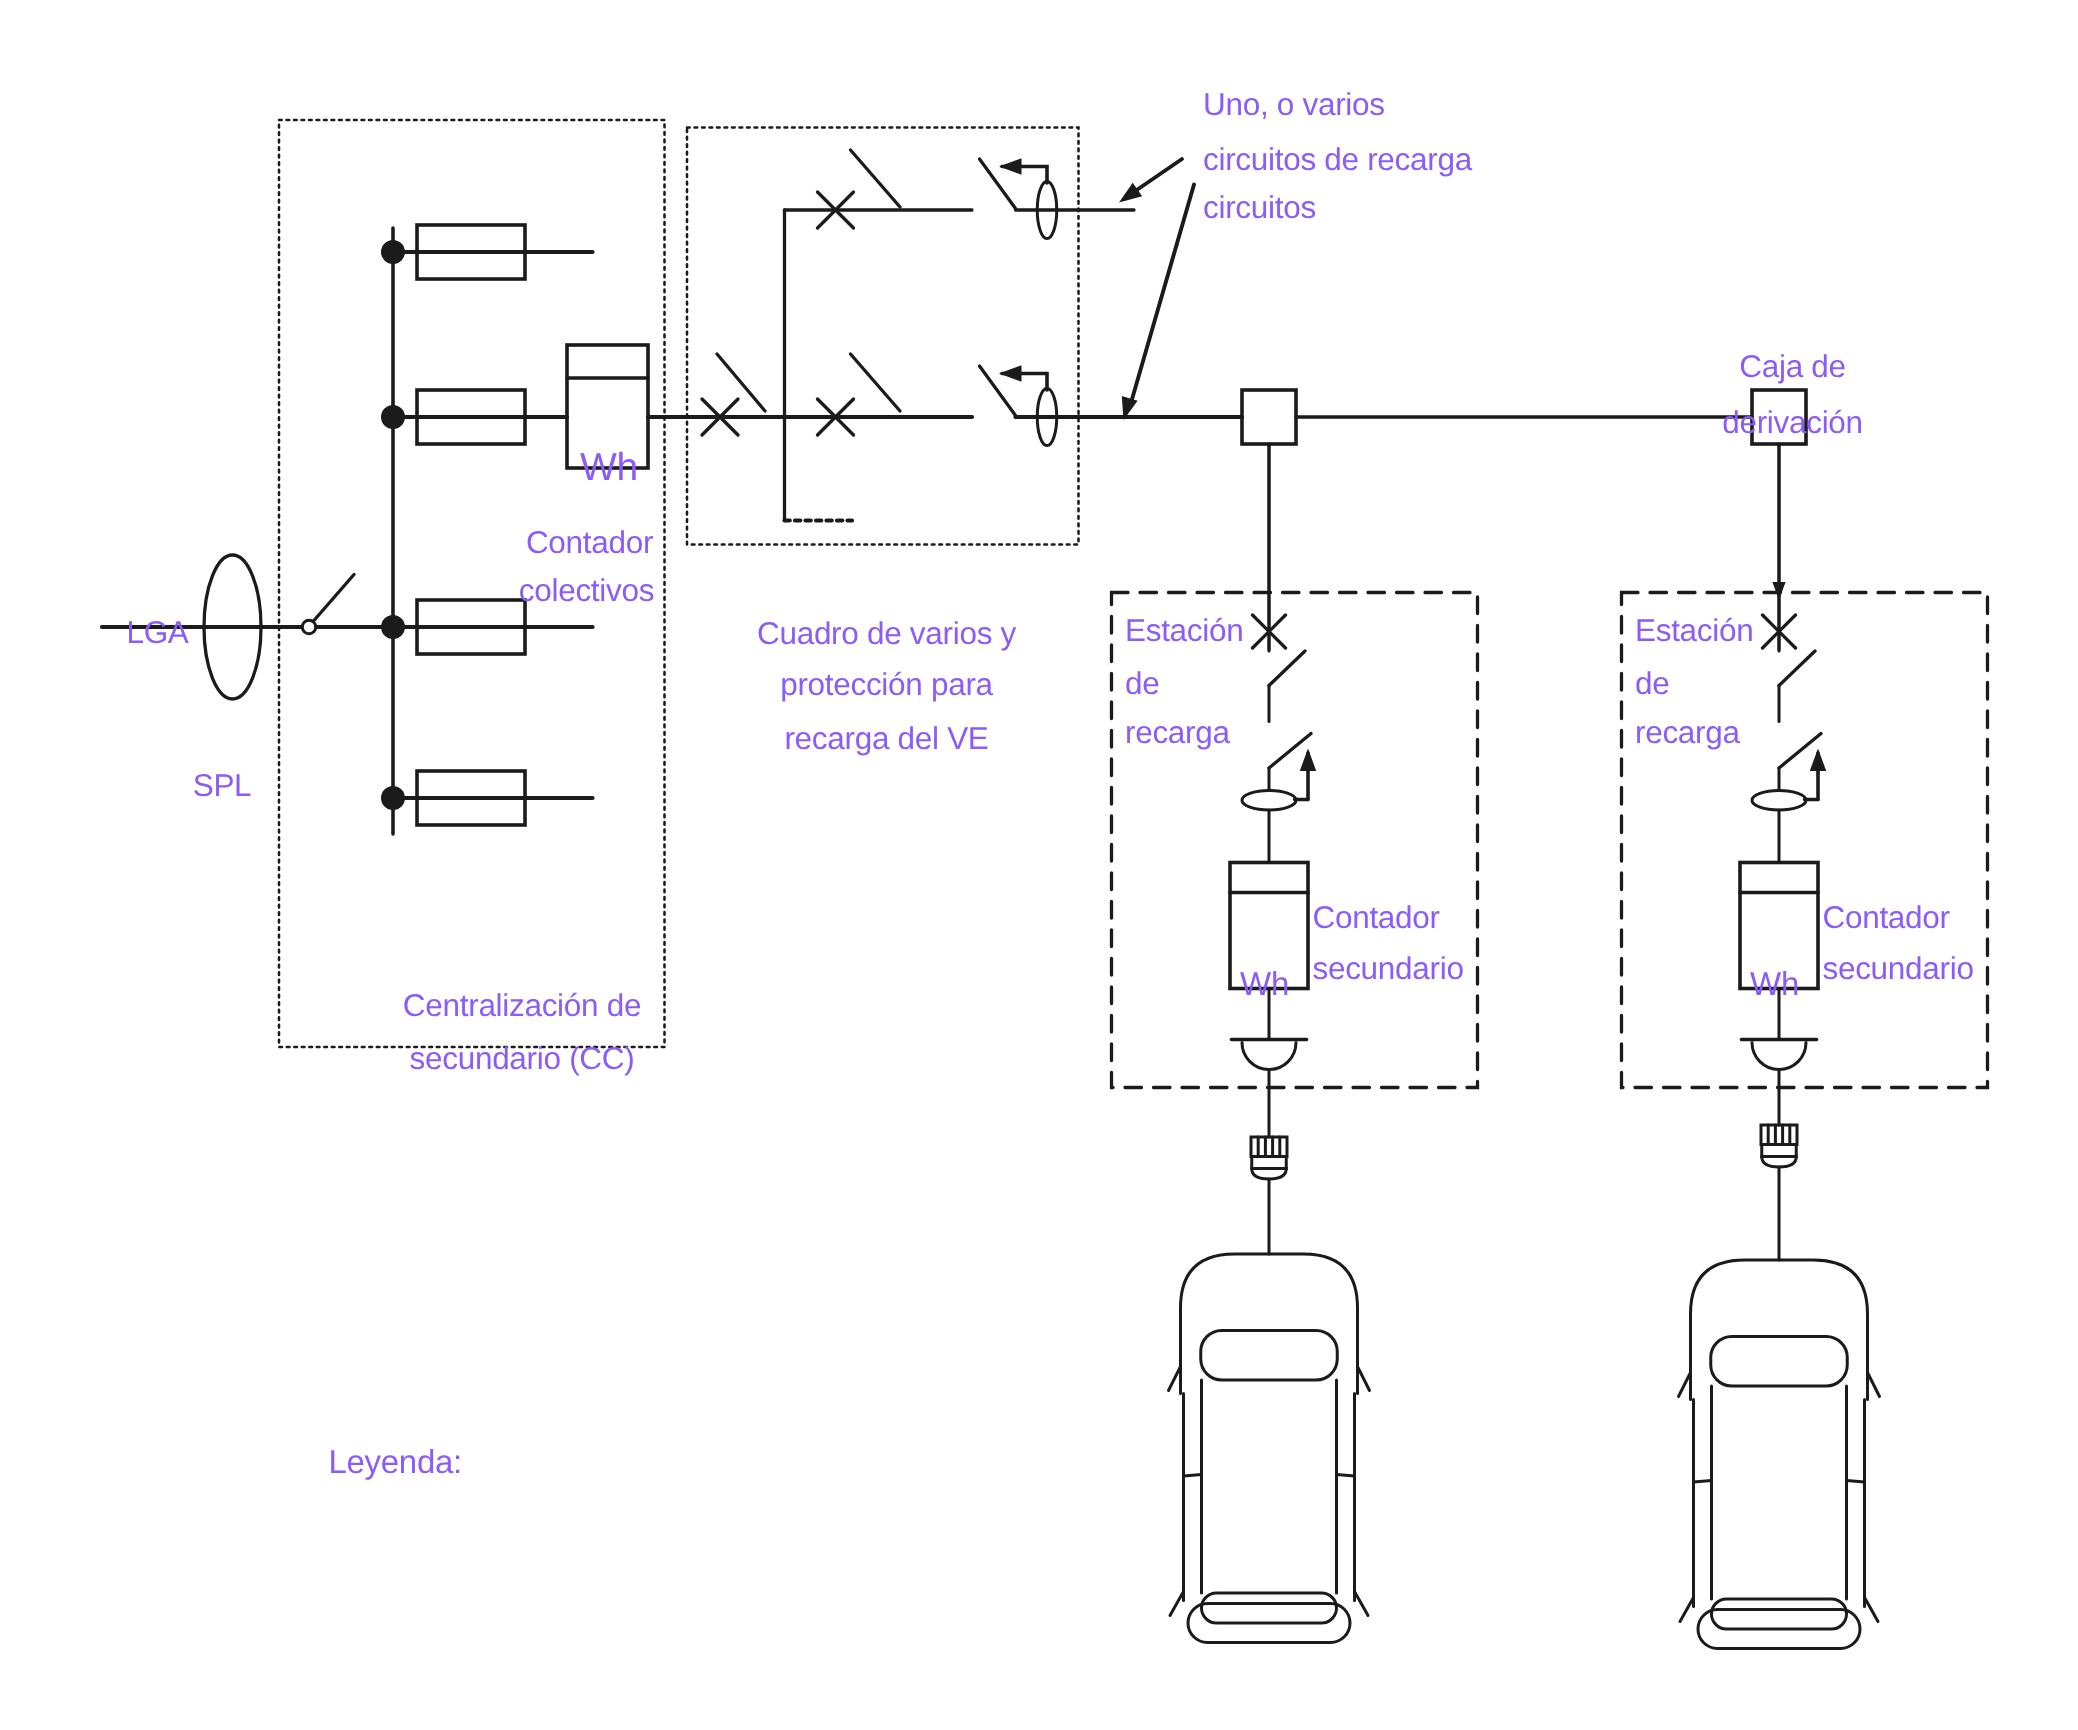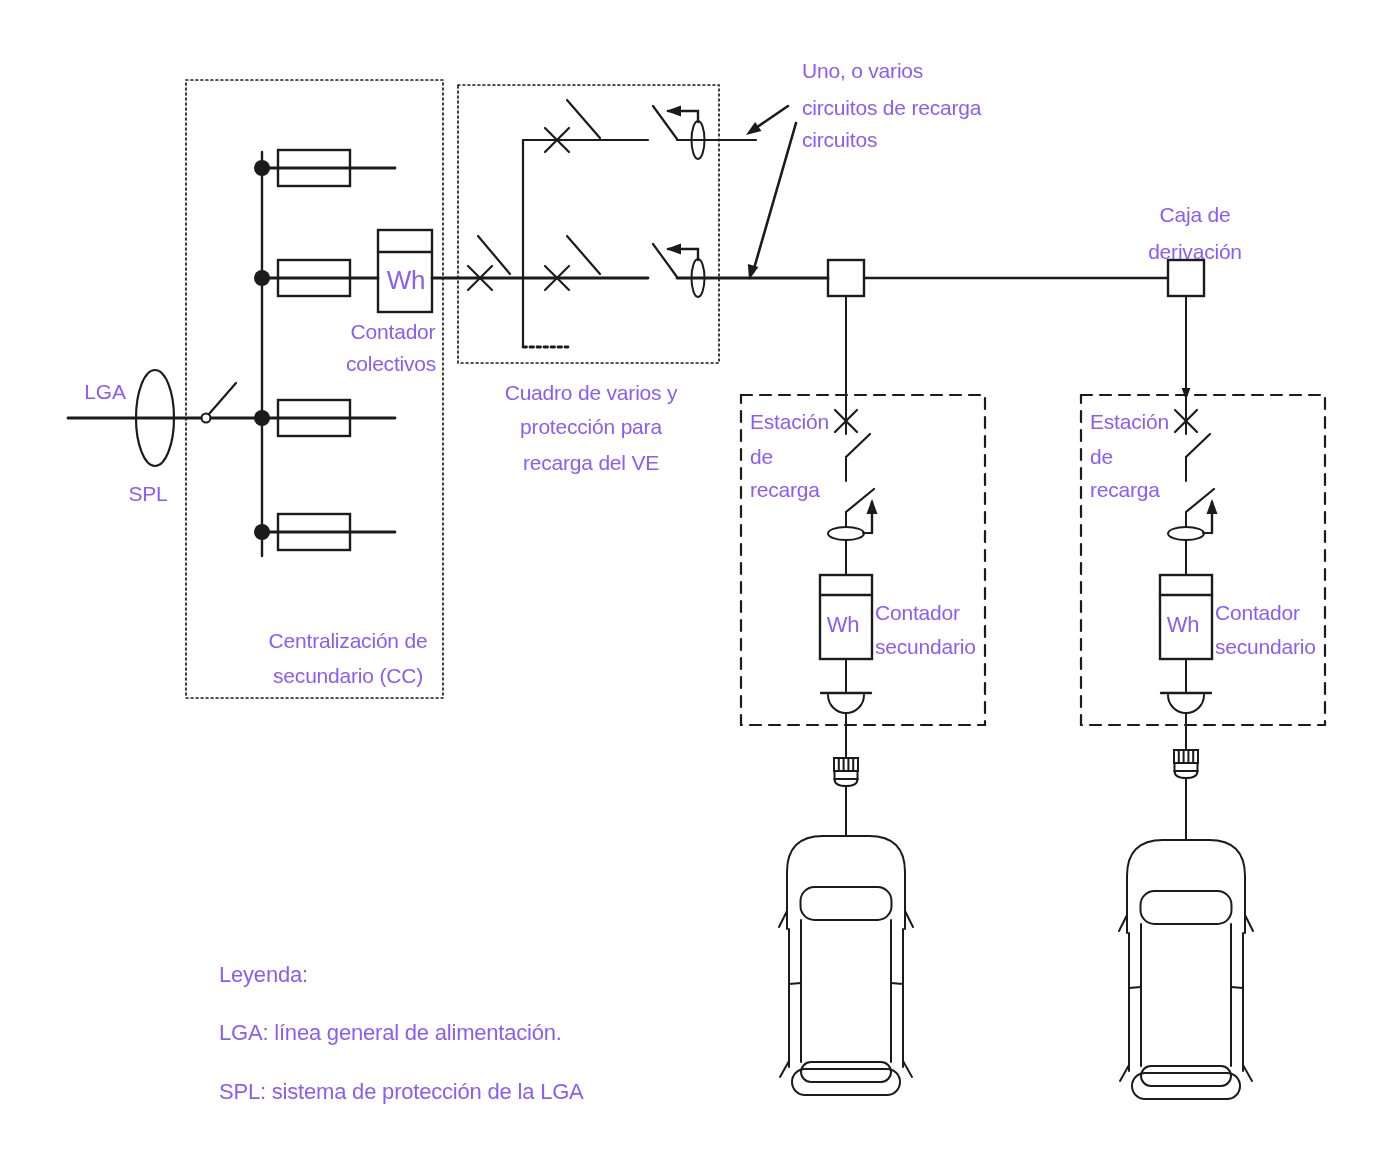--- a/index.html
+++ b/index.html
@@ -5,21 +5,21 @@
   html,body{margin:0;padding:0;background:#ffffff;}
   .canvas{
     position:relative;width:1385px;height:1153px;background:#ffffff;overflow:hidden;
     font-family:"Liberation Sans",sans-serif;color:#1b1b1b;
   }
   svg.diagram{position:absolute;left:0;top:0;}
   .lbl{
     position:absolute;white-space:nowrap;font-size:21px;line-height:1;
     letter-spacing:-0.2px;color:#8b5cf6;
   }
-  .ctr{transform:translate(-50%,-50%);}
+  .ctr{transform:translate(-50%,-50%);margin-top:31px;}
   .lft{transform:translateY(-50%);}
   .legend-title{font-size:22px;}
   .legend-item{font-size:22px;}
   .wh-main{font-size:26px;}
   .wh-sub{font-size:22px;}
 </style>
 </head>
 <body>
 
 <div class="canvas">
@@ -215,16 +215,14 @@
   <div class="lbl lft" style="left:875px;top:646px">secundario</div>
 
   <div class="lbl lft" style="left:1090px;top:421px">Estación</div>
   <div class="lbl lft" style="left:1090px;top:456px">de</div>
   <div class="lbl lft" style="left:1090px;top:489px">recarga</div>
   <div class="lbl ctr wh-sub" style="left:1183px;top:625px">Wh</div>
   <div class="lbl lft" style="left:1215px;top:612px">Contador</div>
   <div class="lbl lft" style="left:1215px;top:646px">secundario</div>
 
   <div class="lbl lft legend-title" style="left:219px;top:975px">Leyenda:</div>
-  <div class="lbl lft legend-item" style="left:219px;top:1033px">LGA: línea general de alimentación.</div>
-  <div class="lbl lft legend-item" style="left:219px;top:1092px">SPL: sistema de protección de la LGA</div>
 
 </div>
 
 </body></html>

